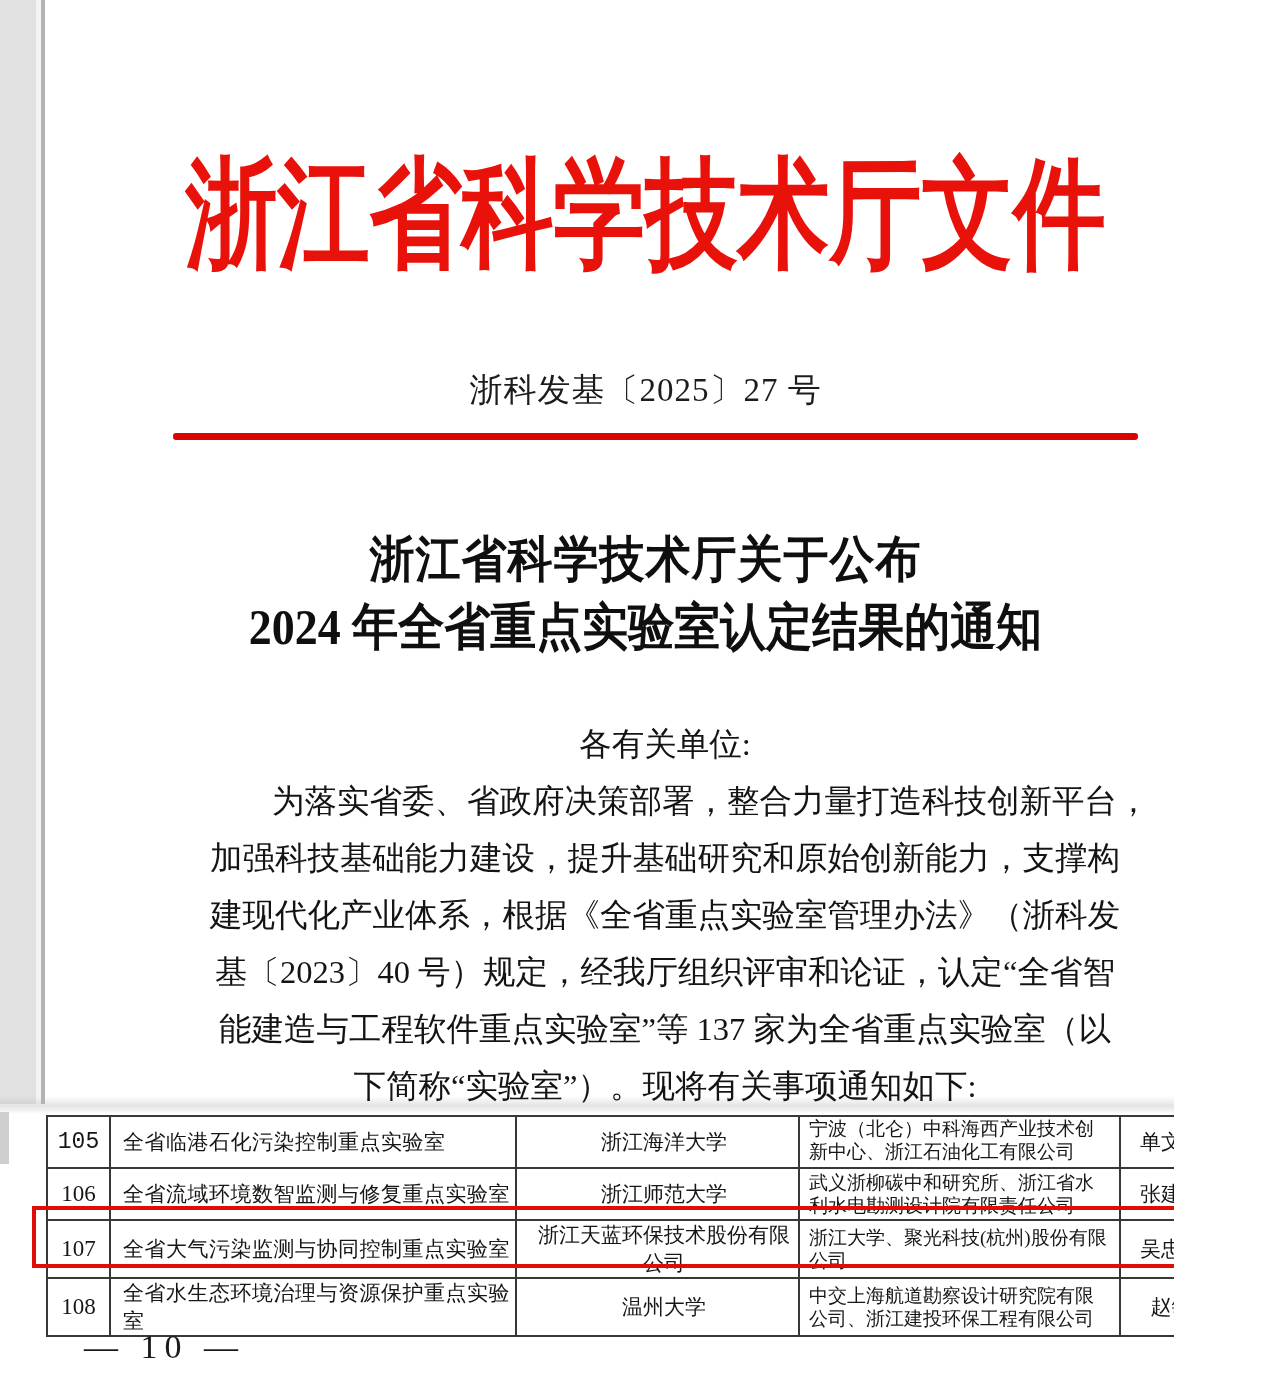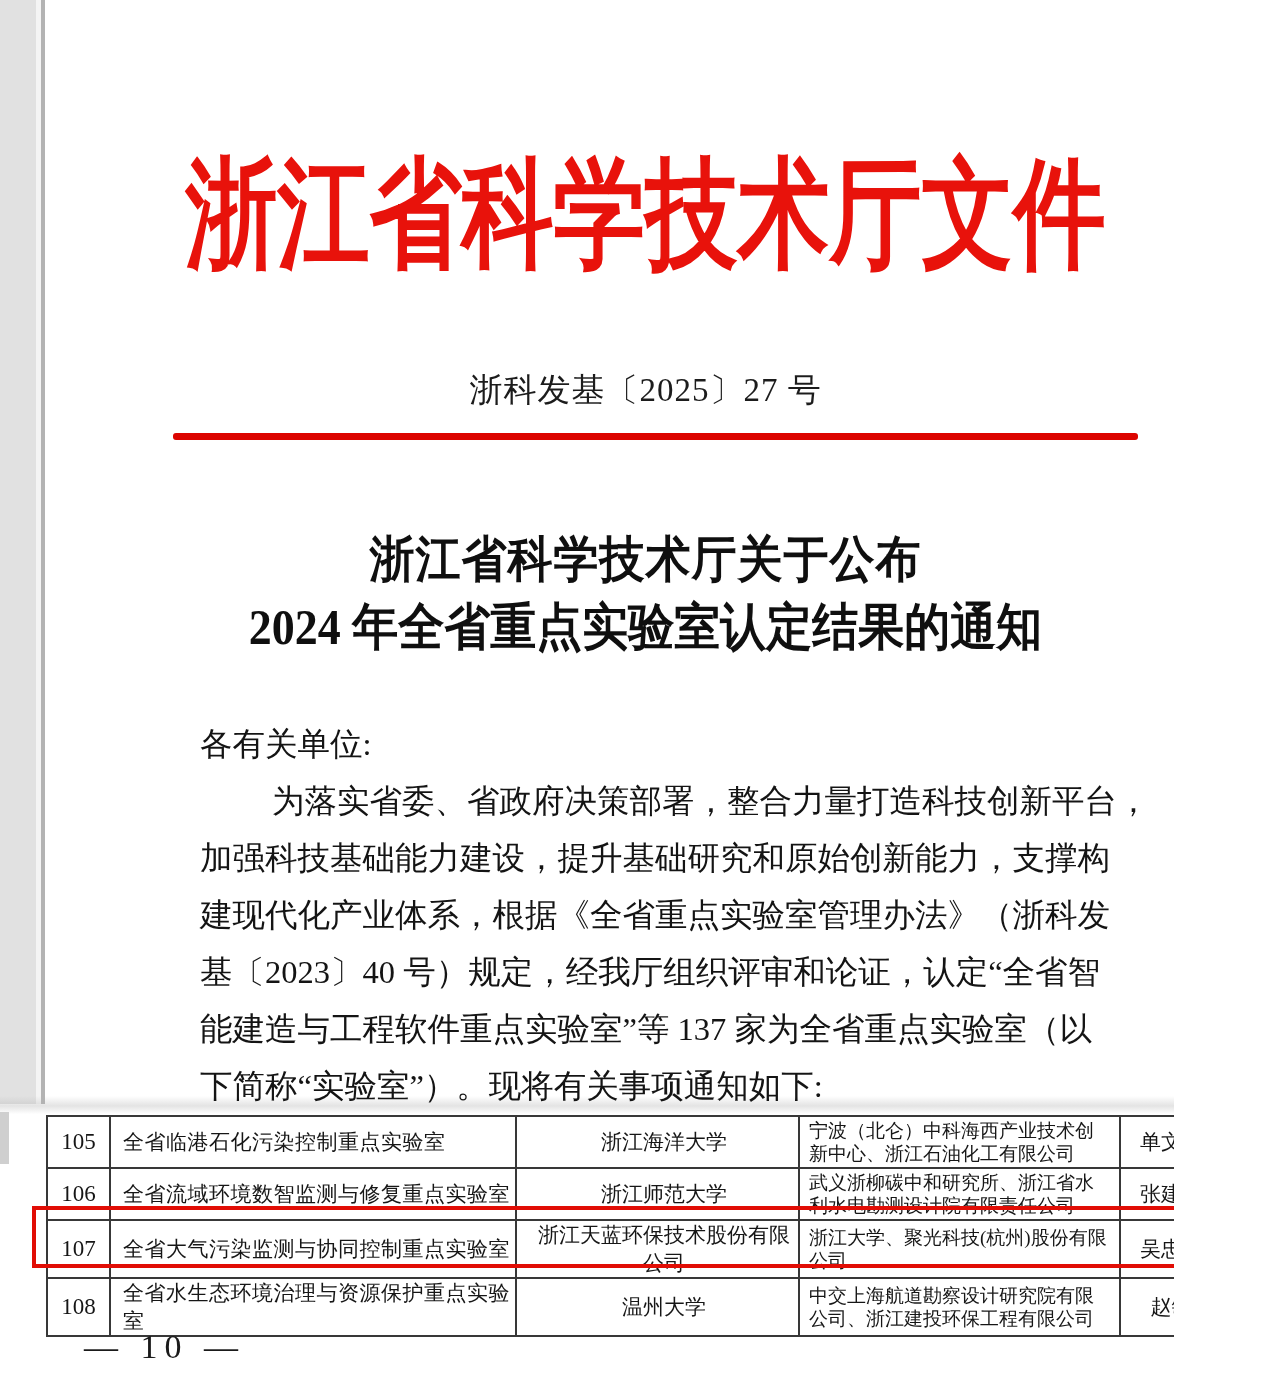--- a/index.html
+++ b/index.html
@@ -56,21 +56,21 @@
   }
   .notice-title {
     position:absolute; left:45px; width:1201px; height:62px; line-height:62px;
     text-align:center; font-weight:bold; color:#0f0f0f;
     transform:scaleY(1.1); transform-origin:center center;
     white-space:nowrap;
   }
   .notice-l1 { top:528px; font-size:45px; letter-spacing:1px; }
   .notice-l2 { top:596px; font-size:46px; }
 
-  .body-block { position:absolute; left:200px; top:716px; width:930px; }
+  .body-block { position:absolute; left:200px; top:716px; width:930px;text-align:center; }
   .body-line {
     height:57px; line-height:57px; font-size:32.5px;
     color:#141414; white-space:nowrap;
   }
   .body-line.indent { padding-left:72px; }
 
   .results-table {
     position:absolute; left:46px; top:1115px; width:1176px;
     border-collapse:collapse; table-layout:fixed;
     font-family:"Liberation Serif", serif;
@@ -81,21 +81,21 @@
     overflow:hidden;
   }
   .results-table td.c-no  { text-align:center; font-size:23px; }
   .results-table td.c-lab { padding-left:12px; letter-spacing:0.5px; }
   .results-table td.c-org { padding-left:13px;text-align:center; }
   .results-table td.c-partners {
     font-size:19px; line-height:23px; padding:2px 7px 2px 9px;
     word-break:break-all;
   }
   .results-table td.c-dir { text-align:center; }
-  tr.r-105 { height:50px; }
+  tr.r-105 { height:50px;font-family:Liberation Mono, monospace; }
   tr.r-106 { height:47px; }
   tr.r-107 { height:51px;margin-top:32px; }
   tr.r-108 { height:46px; }
 
   .highlight-box {
     position:absolute; left:32px; top:1206px; width:1197px; height:62px;
     border:4px solid #e10d05; background:transparent;
   }
   .page-number {
     position:absolute; left:84px; top:1328px;

